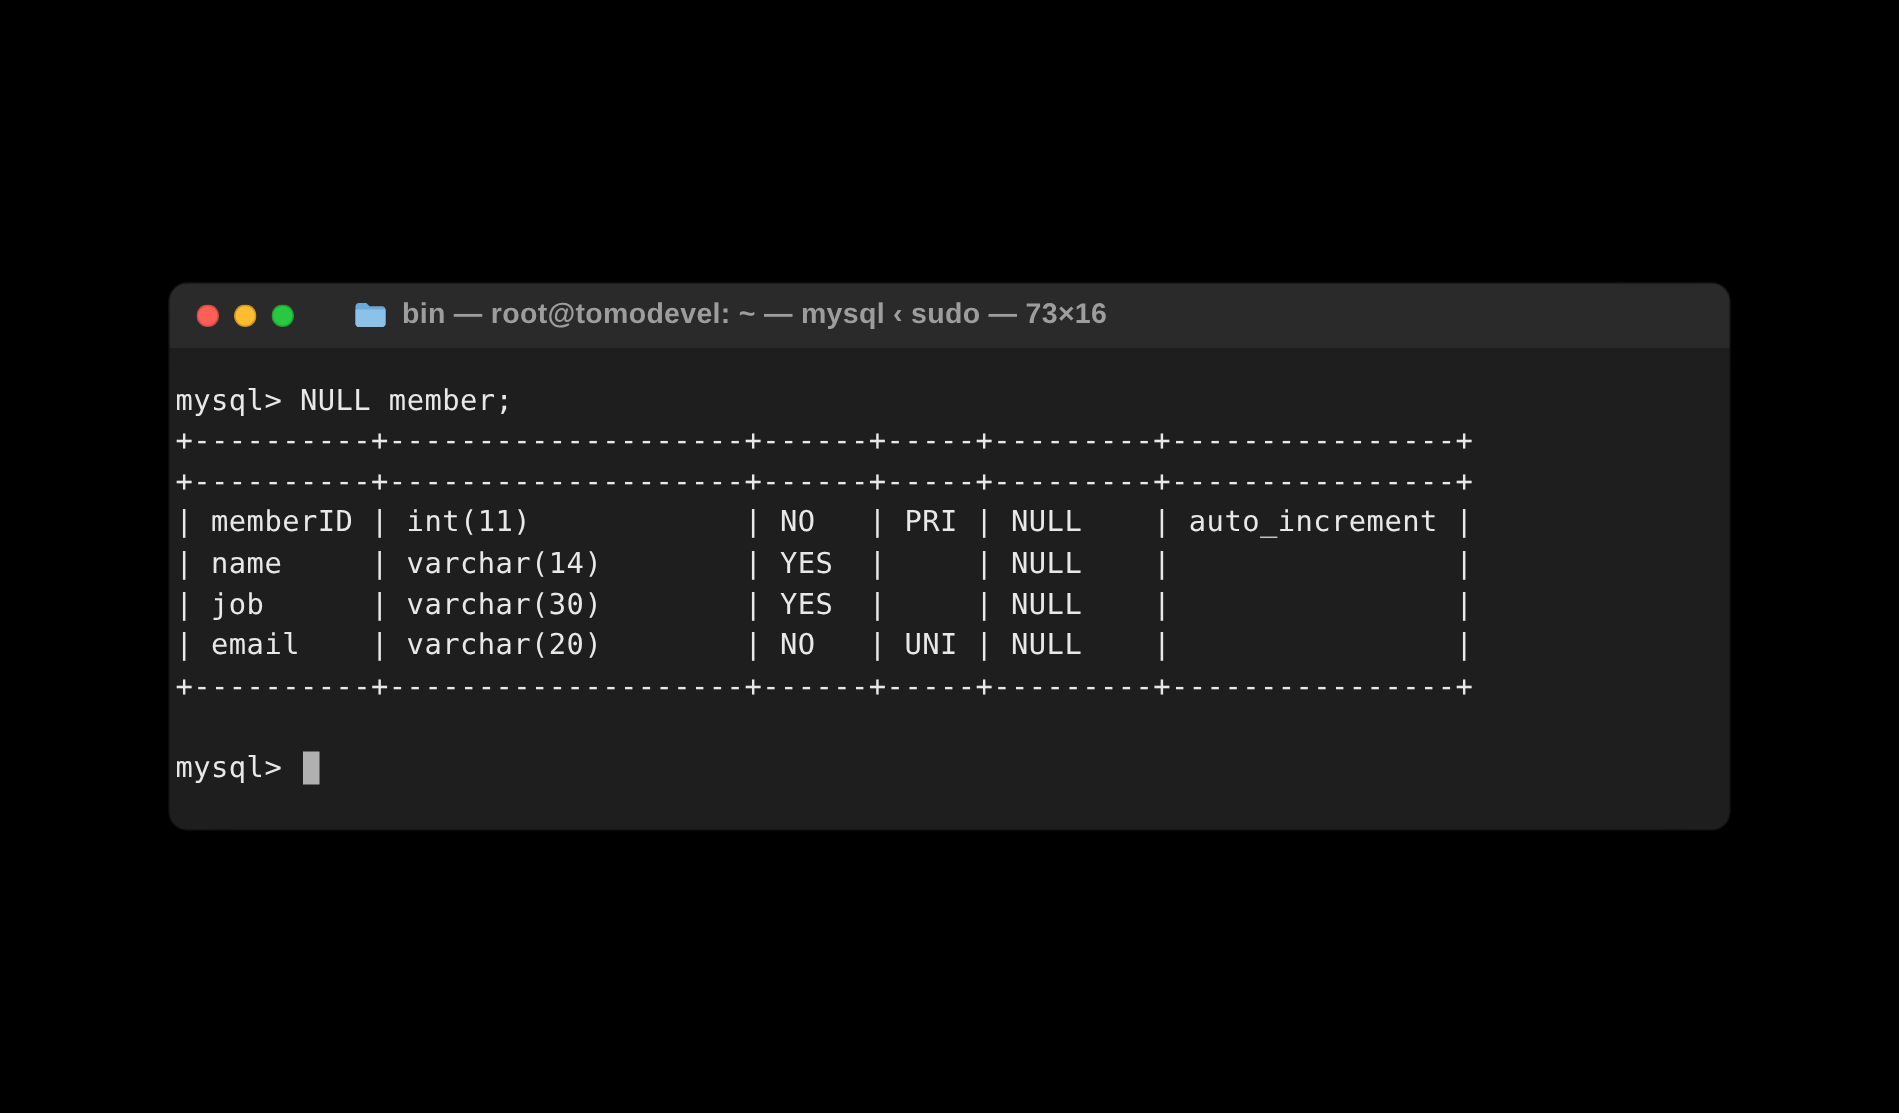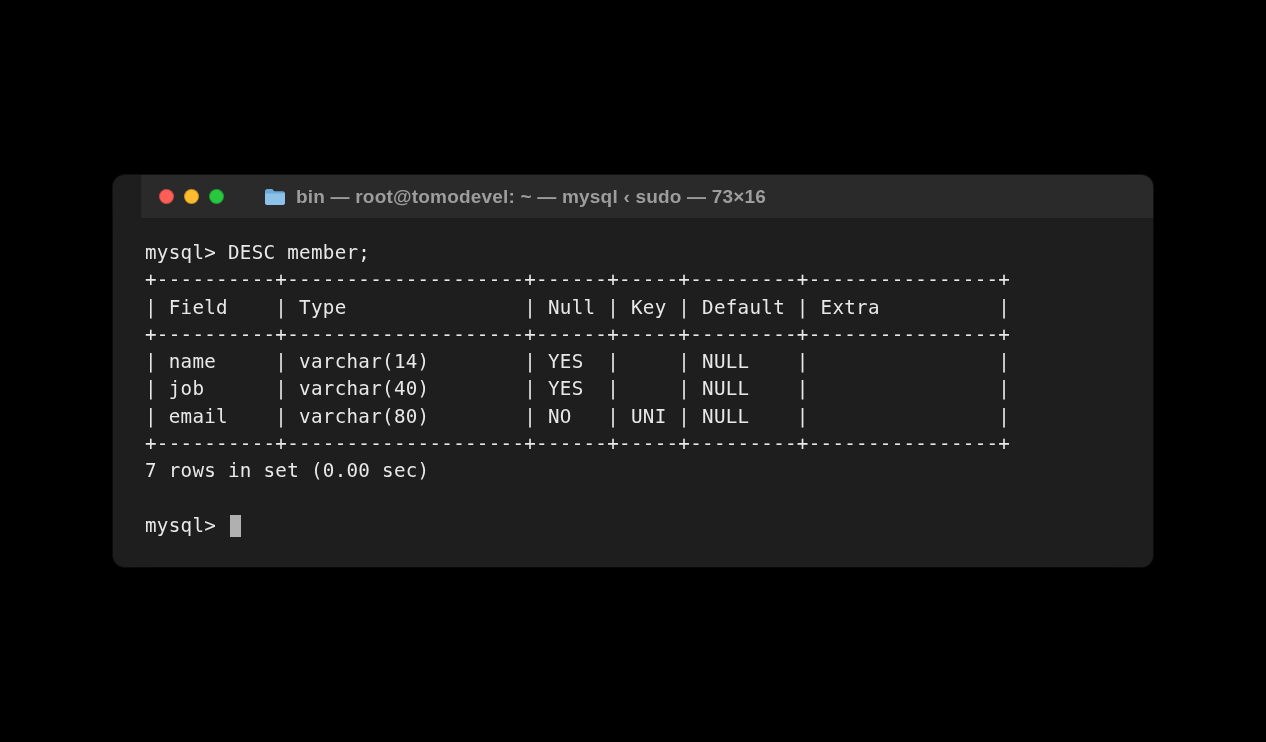--- a/index.html
+++ b/index.html
@@ -11,21 +11,20 @@
       align-items: center;
       justify-content: center;
       font-family: -apple-system, BlinkMacSystemFont, "Segoe UI", sans-serif;
     }
     .window {
       width: 1040px;
       background: #1e1e1e;
       border-radius: 12px;
       overflow: hidden;
       box-shadow: 0 20px 60px rgba(0,0,0,0.8), 0 0 0 1px rgba(255,255,255,0.08);
-      padding-left: 28px;
     }
     .titlebar {
       background: #2a2a2a;
       height: 44px;
       display: flex;
       align-items: center;
       padding: 0 18px;
       gap: 14px;
       border-bottom: 1px solid rgba(0,0,0,0.3);
     }
@@ -95,28 +94,27 @@
         <svg viewBox="0 0 22 18" width="22" height="18">
           <path d="M1 3.2 C1 2 2 1 3.2 1 L8.2 1 L10.4 3.2 L18.8 3.2 C20 3.2 21 4.2 21 5.4 L21 14.8 C21 16 20 17 18.8 17 L3.2 17 C2 17 1 16 1 14.8 Z" fill="#6aa9d8"></path>
           <path d="M1 5.4 L21 5.4 L21 14.8 C21 16 20 17 18.8 17 L3.2 17 C2 17 1 16 1 14.8 Z" fill="#8cc2e8"></path>
         </svg>
       </span>
       <span class="window-title">bin — root@tomodevel: ~ — mysql ‹ sudo — 73×16</span>
     </div>
   </div>
 
   <div class="terminal-body">
-    <div class="line"><span>mysql&gt;</span> <span>DESC member;</span></div>
+    <div class="line"><span>mysql&gt;</span> <span>NULL member;</span></div>
     <div class="line" id="sep-top">+----------+--------------------+------+-----+---------+----------------+</div>
-    <div class="line" id="header-row">| Field    | Type               | Null | Key | Default | Extra          |</div>
     <div class="line" id="sep-mid">+----------+--------------------+------+-----+---------+----------------+</div>
     <div id="rows-container">
+        <div class="line">| memberID | int(11)            | NO   | PRI | NULL    | auto_increment |</div>
         <div class="line">| name     | varchar(14)        | YES  |     | NULL    |                |</div>
-        <div class="line">| job      | varchar(40)        | YES  |     | NULL    |                |</div>
-        <div class="line">| email    | varchar(80)        | NO   | UNI | NULL    |                |</div>
+        <div class="line">| job      | varchar(30)        | YES  |     | NULL    |                |</div>
+        <div class="line">| email    | varchar(20)        | NO   | UNI | NULL    |                |</div>
       </div>
     <div class="line" id="sep-bot">+----------+--------------------+------+-----+---------+----------------+</div>
-    <div class="line">7 rows in set (0.00 sec)</div>
     <div class="line"> </div>
     <div class="line"><span>mysql&gt;</span> <span class="cursor"></span></div>
   </div>
 
 </div>
 
 </body></html>

